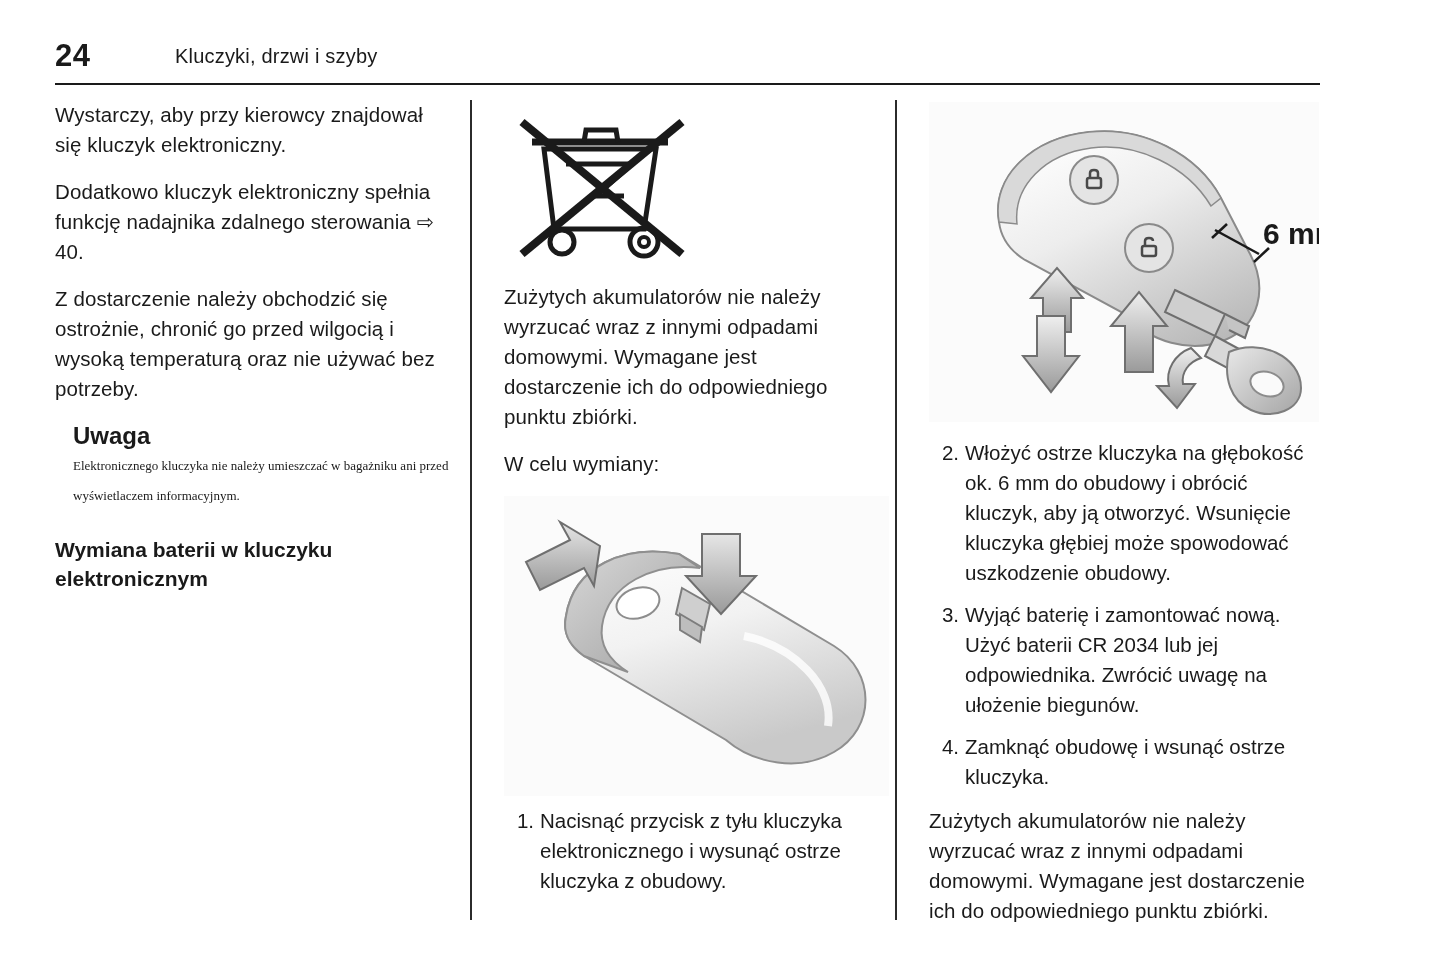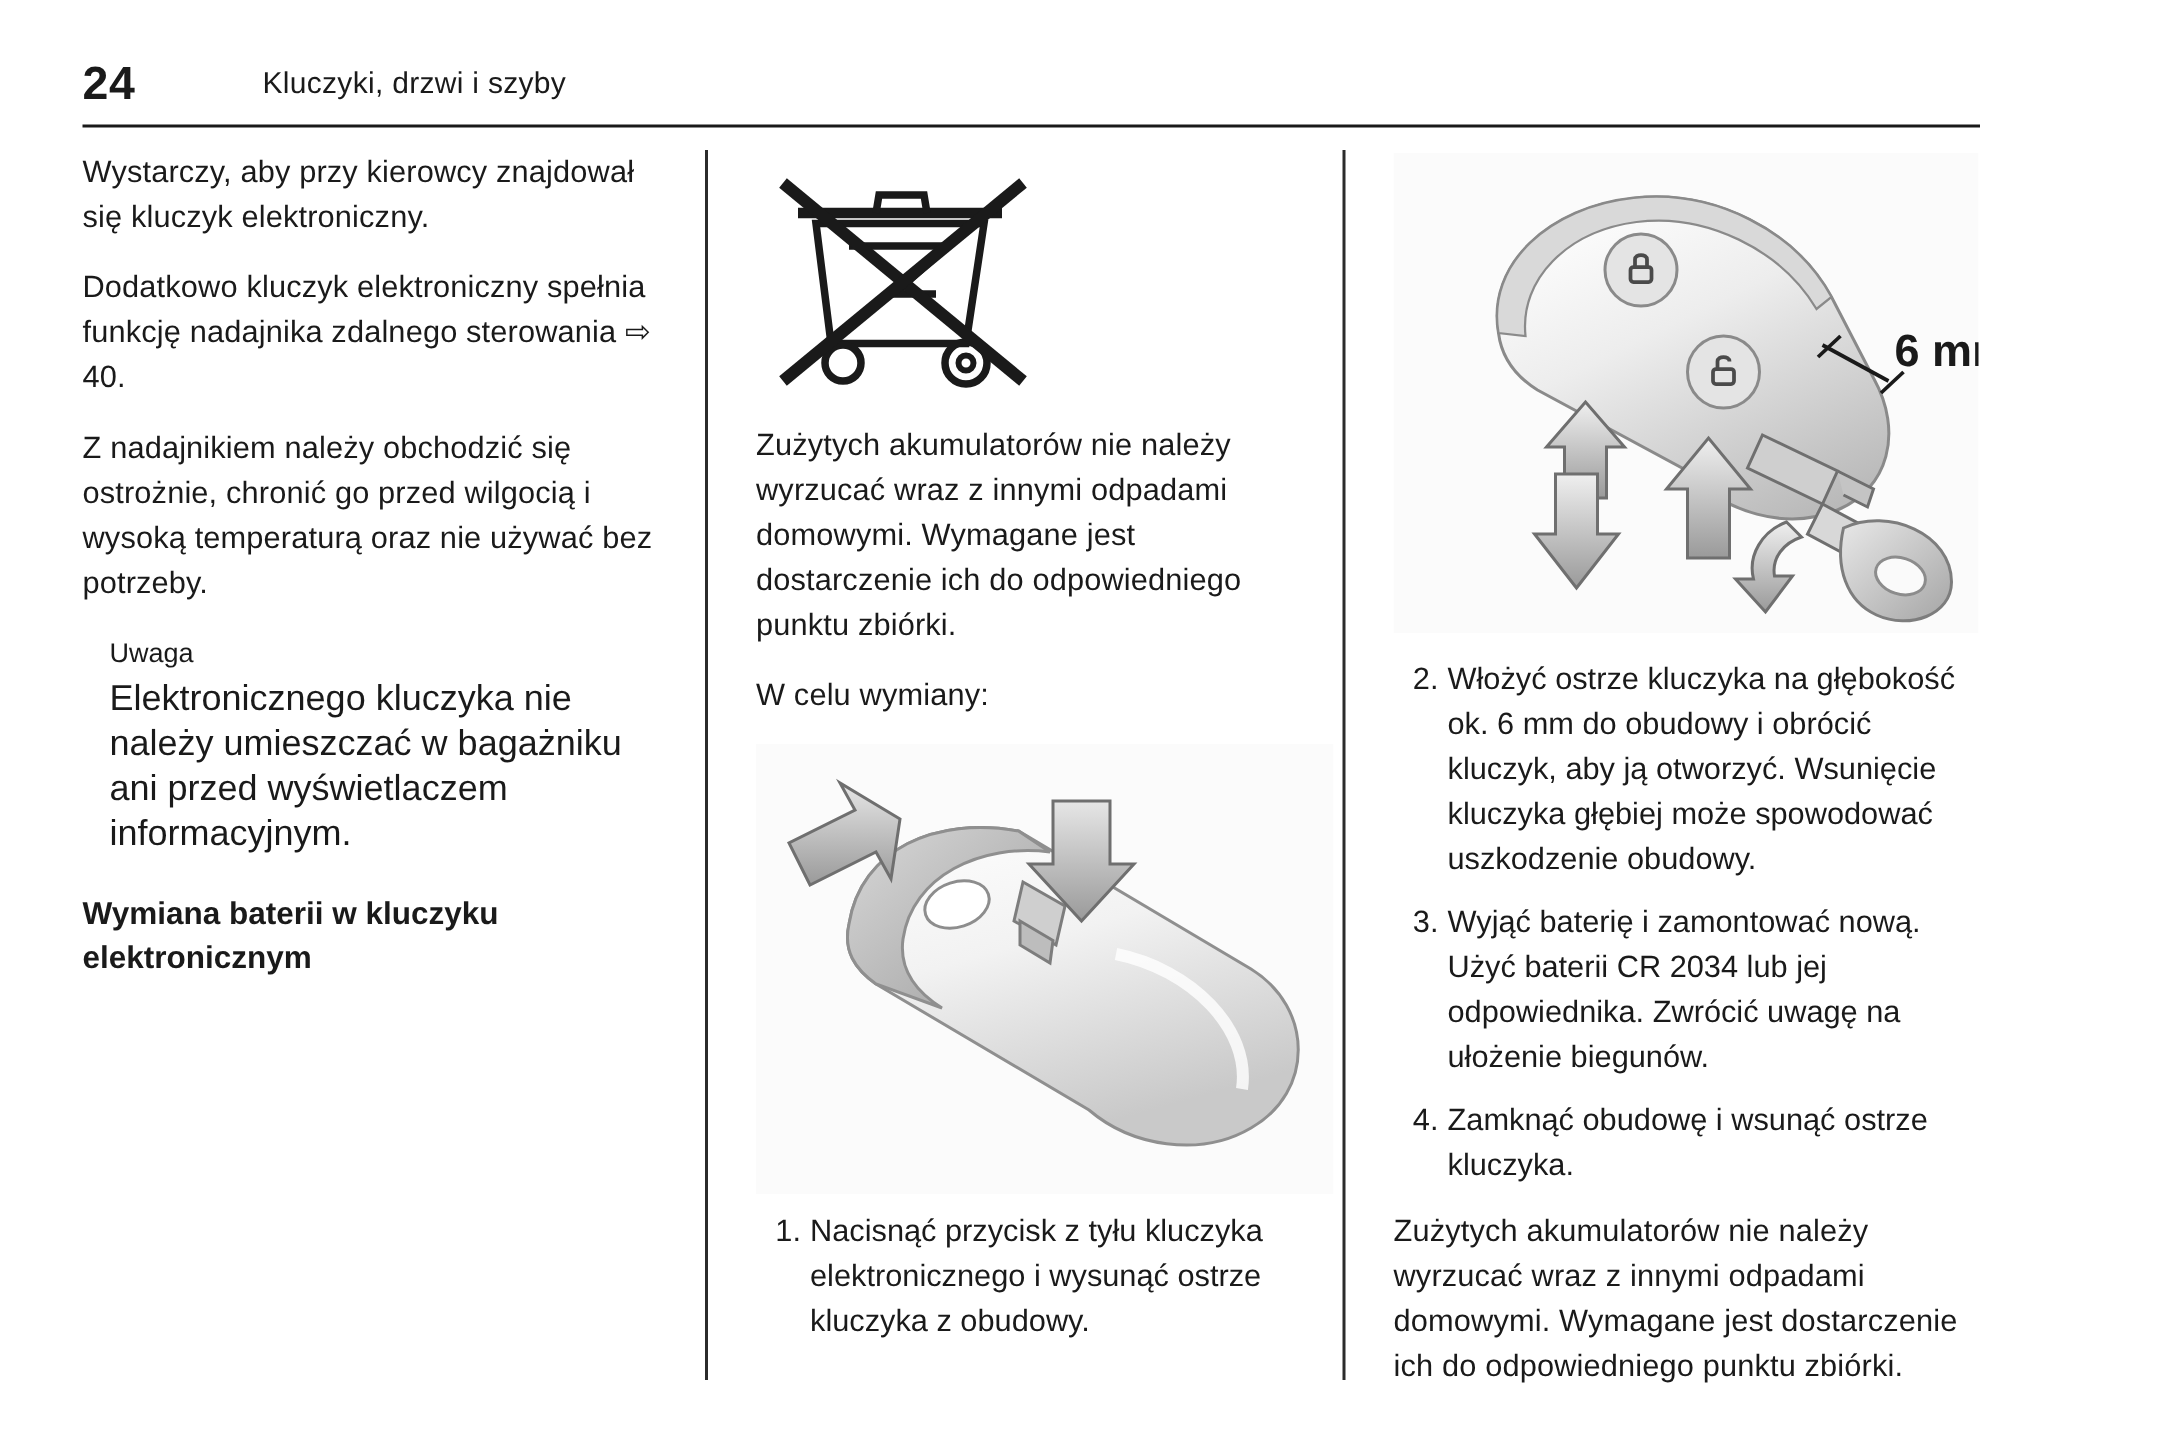--- a/index.html
+++ b/index.html
@@ -75,28 +75,29 @@
   h2.section-heading {
     font-size: 21px;
     line-height: 29px;
     font-weight: bold;
     margin: 24px 0 14px 0;
   }
   .note-block {
     margin: 8px 0 20px 18px;
   }
   .note-title {
-    font-size: 18px;
-    font-weight: normal;
+    font-size: 24px;
+    font-weight: bold;
     line-height: 29px;
     margin-bottom: 1px;
   }
   .note-text {
-    font-size: 24px;
+    font-size: 13px;
     line-height: 30px;
+    font-family: Liberation Serif, serif;
   }
   ol.steps {
     margin: 6px 0 14px 0;
     padding: 0;
     list-style: none;
   }
   ol.steps li {
     font-size: 20.5px;
     line-height: 30px;
     margin-bottom: 12px;
@@ -128,21 +129,21 @@
     <div class="page-number">24</div>
     <div class="header-title">Kluczyki, drzwi i szyby</div>
   </div>
   <div class="header-rule"></div>
 
   <div class="columns">
 
     <div class="col col-1">
       <p class="body">Wystarczy, aby przy kierowcy znajdował się kluczyk elektroniczny.</p>
       <p class="body">Dodatkowo kluczyk elektroniczny spełnia funkcję nadajnika zdalnego sterowania ⇨ 40.</p>
-      <p class="body">Z nadajnikiem należy obchodzić się ostrożnie, chronić go przed wilgocią i wysoką temperaturą oraz nie używać bez potrzeby.</p>
+      <p class="body">Z dostarczenie należy obchodzić się ostrożnie, chronić go przed wilgocią i wysoką temperaturą oraz nie używać bez potrzeby.</p>
 
       <div class="note-block">
         <div class="note-title">Uwaga</div>
         <div class="note-text">Elektronicznego kluczyka nie należy umieszczać w bagażniku ani przed wyświetlaczem informacyjnym.</div>
       </div>
 
       <h2 class="section-heading">Wymiana baterii w kluczyku elektronicznym</h2>
     </div>
 
     <div class="col col-2">

